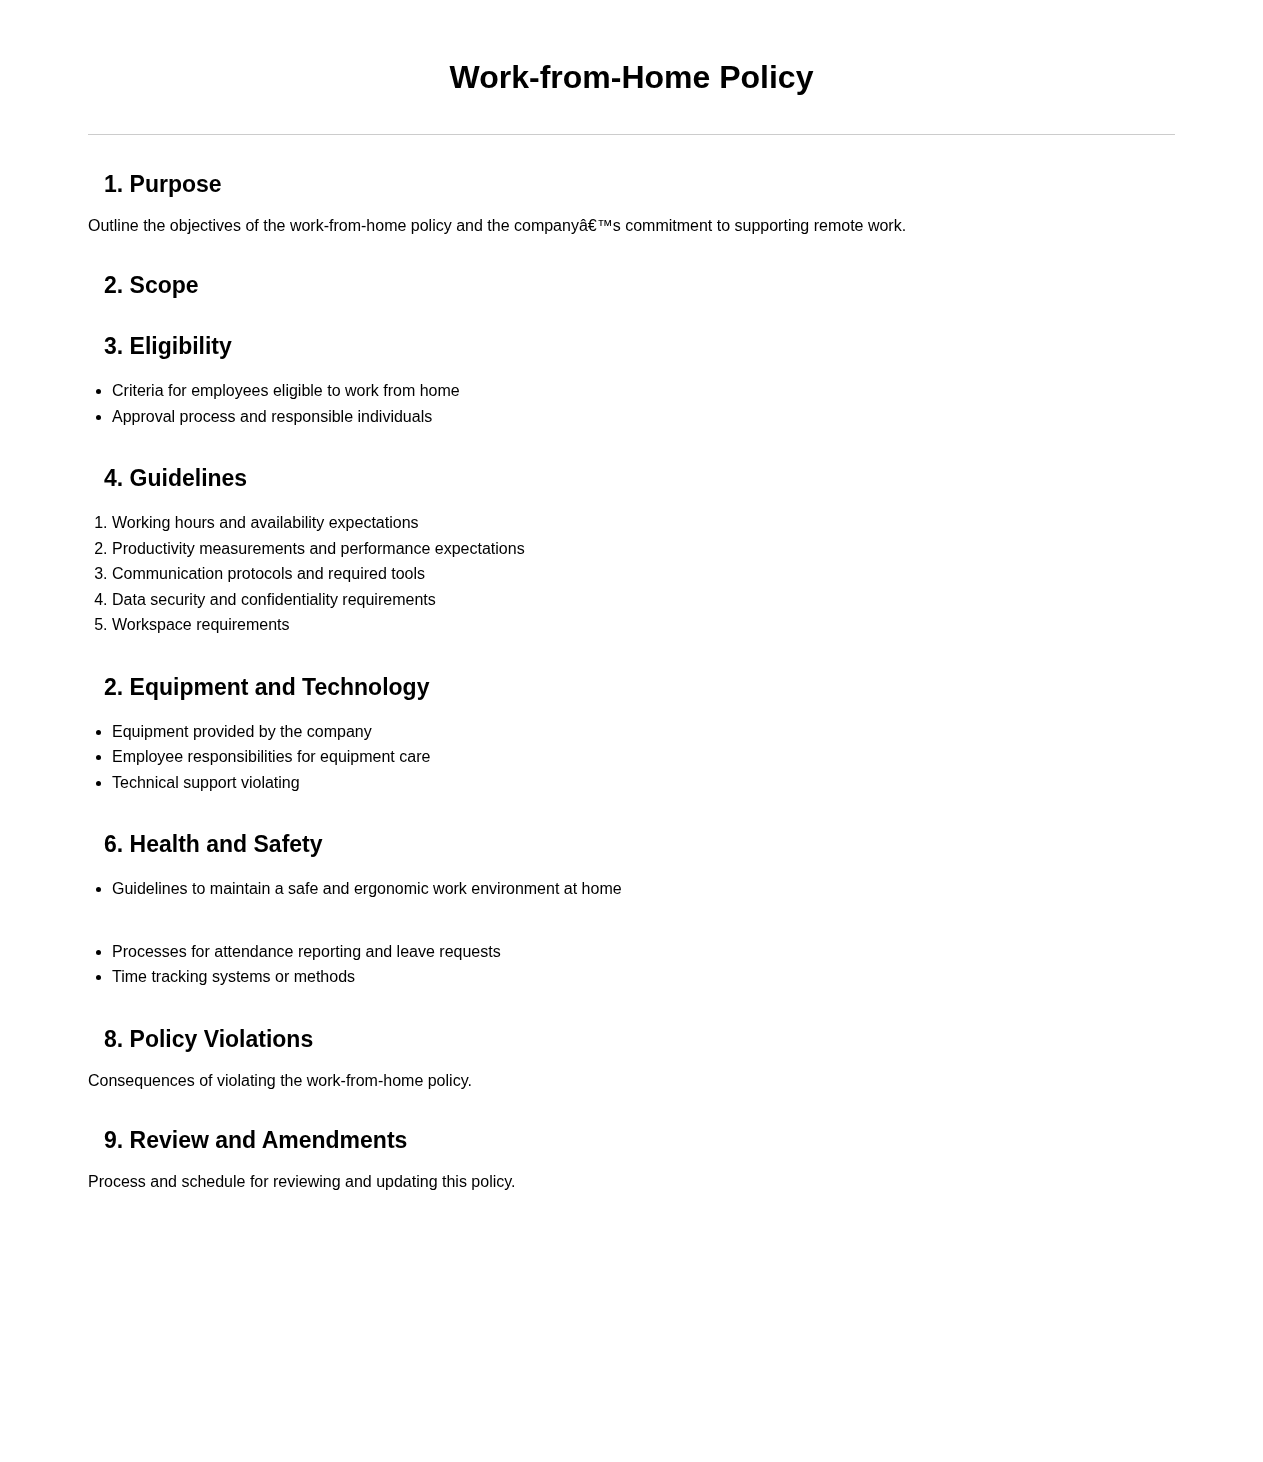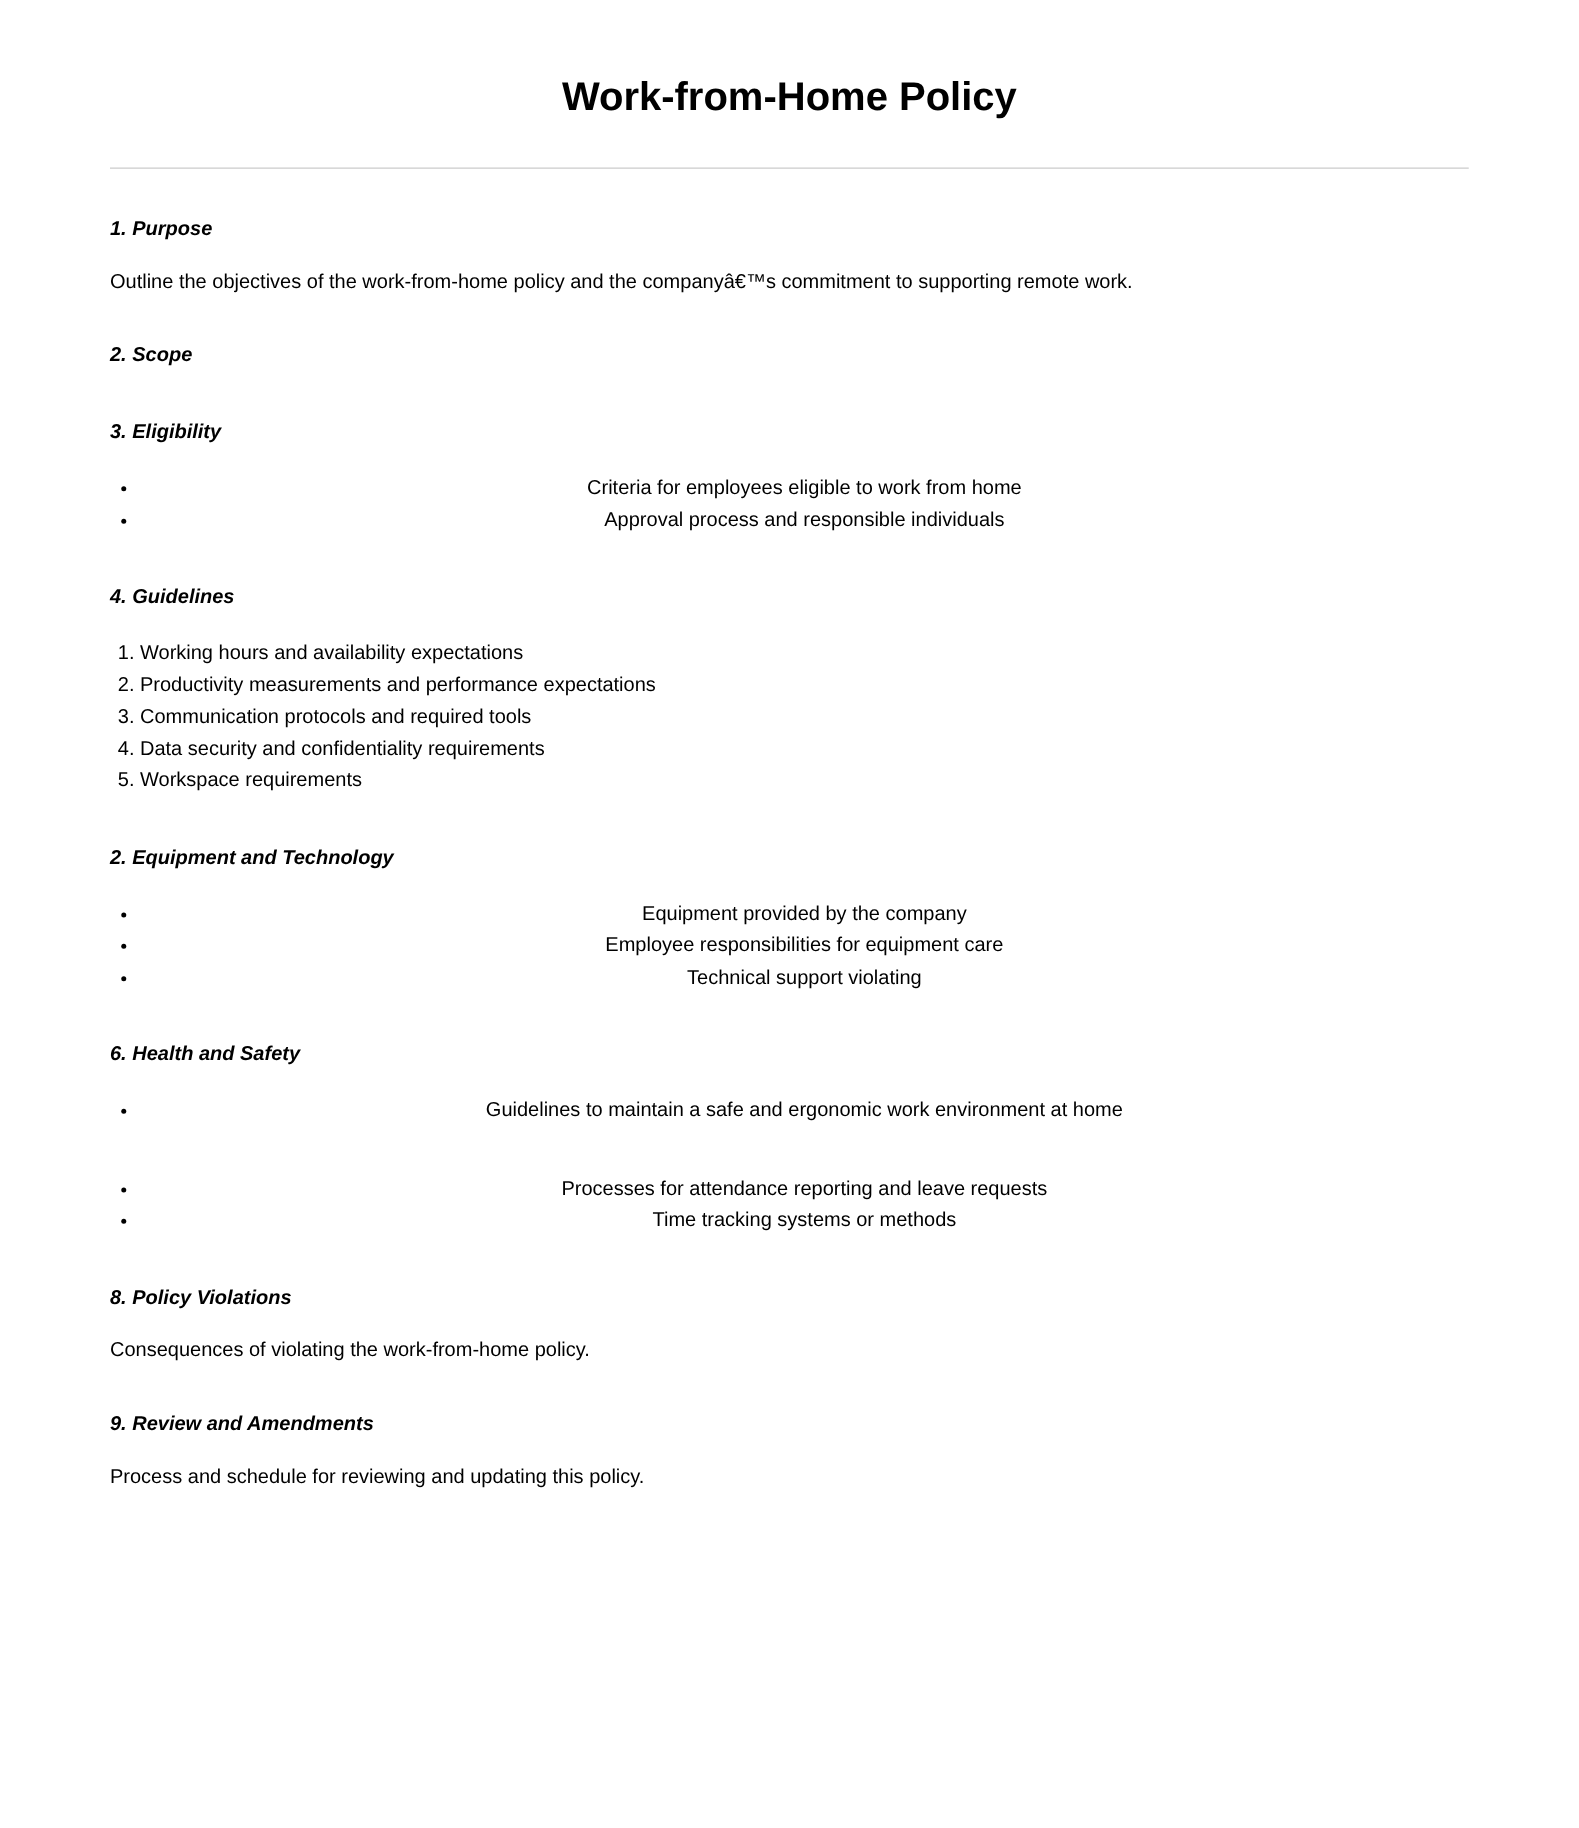--- a/index.html
+++ b/index.html
@@ -24,40 +24,39 @@
       font-weight: bold;
       text-align: center;
     }
     hr {
       border: 0;
       border-top: 1px solid #cccccc;
       margin: 37px 0 0 0;
       height: 0;
     }
     .section h2 {
-      margin: 0;
-      font-size: 16px;
+      margin: 16px;
+      font-size: 23px;
       line-height: 24px;
       font-weight: bold;
-      font-style: italic;
     }
     .section p {
       margin: 20px 0 0 0;
       font-size: 16px;
       line-height: 20px;
     }
     .section ul, .section ol {
       margin: 20px 0 0 0;
       padding-left: 24px;
       font-size: 16px;
     }
     .section li {
       line-height: 25.5px;
     }
-    .section ul li { list-style-type: disc; text-align: center; }
+    .section ul li { list-style-type: disc; }
     .section ol li { list-style-type: decimal; }
     .section { margin-top: 37px; }
     .section.first { margin-top: 37px; }
   </style>
 </head>
 <body>
 
 <div class="page">
   <h1>Work-from-Home Policy</h1>
   <hr>

